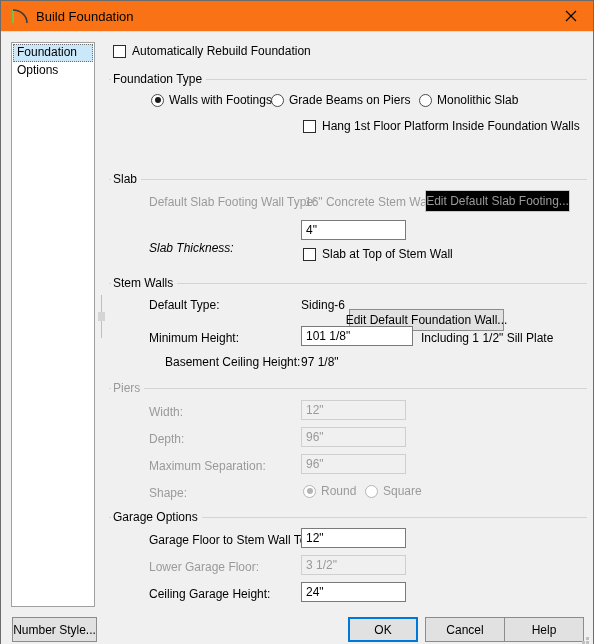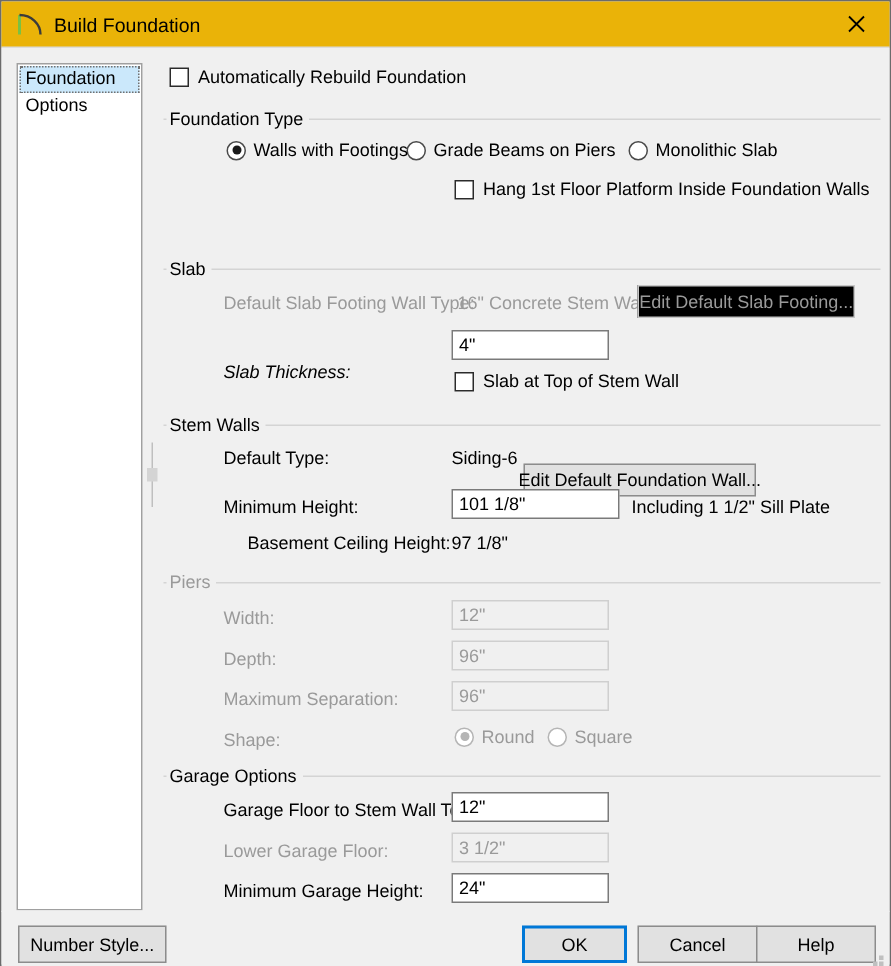--- a/index.html
+++ b/index.html
@@ -22,21 +22,21 @@
     box-sizing: border-box;
     border: 1px solid #6b6b6b;
     background: #f0f0f0;
     display: flex;
     flex-direction: column;
   }
   
   .titlebar {
     height: 30px;
     min-height: 30px;
-    background: #eab308;
+    background: #f97316;
     display: flex;
     align-items: center;
     position: relative;
     border-bottom: 1px solid #dcdcdc;
   }
   .title-icon {
     width: 22px;
     height: 22px;
     margin-left: 8px;
     margin-right: 5px;
@@ -244,21 +244,21 @@
     height: 44px;
     min-height: 44px;
     position: relative;
     background: #f0f0f0;
     border-top: 1px solid #f0f0f0;
   }
   .footer .btn {
     position: absolute;
     height: 25px;
   }
-  #btn-number-style { left: 11px; top: 9px; width: 99px; }
+  #btn-number-style { left: 11px; top: 9px; width: 85px; }
   #btn-ok { left: 347px; top: 9px; width: 70px; border: 2px solid #0078d7; background:#e1e1e1; }
   #btn-cancel { left: 424px; top: 9px; width: 80px; }
   #btn-help { left: 503px; top: 9px; width: 80px; }
   .grip-dots {
     position: absolute;
     right: 3px;
     bottom: 3px;
     width: 13px;
     height: 13px;
   }
@@ -389,21 +389,21 @@
       <div class="gb" style="top:477px;">
         <div class="gb-line"></div>
         <div class="gb-title">Garage Options</div>
       </div>
       <div class="lbl" style="position:absolute; left:40px; top:493px;">Garage Floor to Stem Wall Top:</div>
       <div class="tbox" style="position:absolute; left:192px; top:488px; width:105px;">12"</div>
 
       <div class="lbl dim" style="position:absolute; left:40px; top:520px;">Lower Garage Floor:</div>
       <div class="tbox dis" style="position:absolute; left:192px; top:515px; width:105px;">3 1/2"</div>
 
-      <div class="lbl" style="position:absolute; left:40px; top:547px;">Minimum Garage Height:</div>
+      <div class="lbl" style="position:absolute; left:40px; top:547px;">Ceiling Garage Height:</div>
       <div class="tbox" style="position:absolute; left:192px; top:542px; width:105px;">24"</div>
 
     </div>
   </div>
 
   <div class="footer">
     <div class="btn" id="btn-number-style">Number Style...</div>
     <div class="btn" id="btn-ok">OK</div>
     <div class="btn" id="btn-cancel">Cancel</div>
     <div class="btn" id="btn-help">Help</div>

